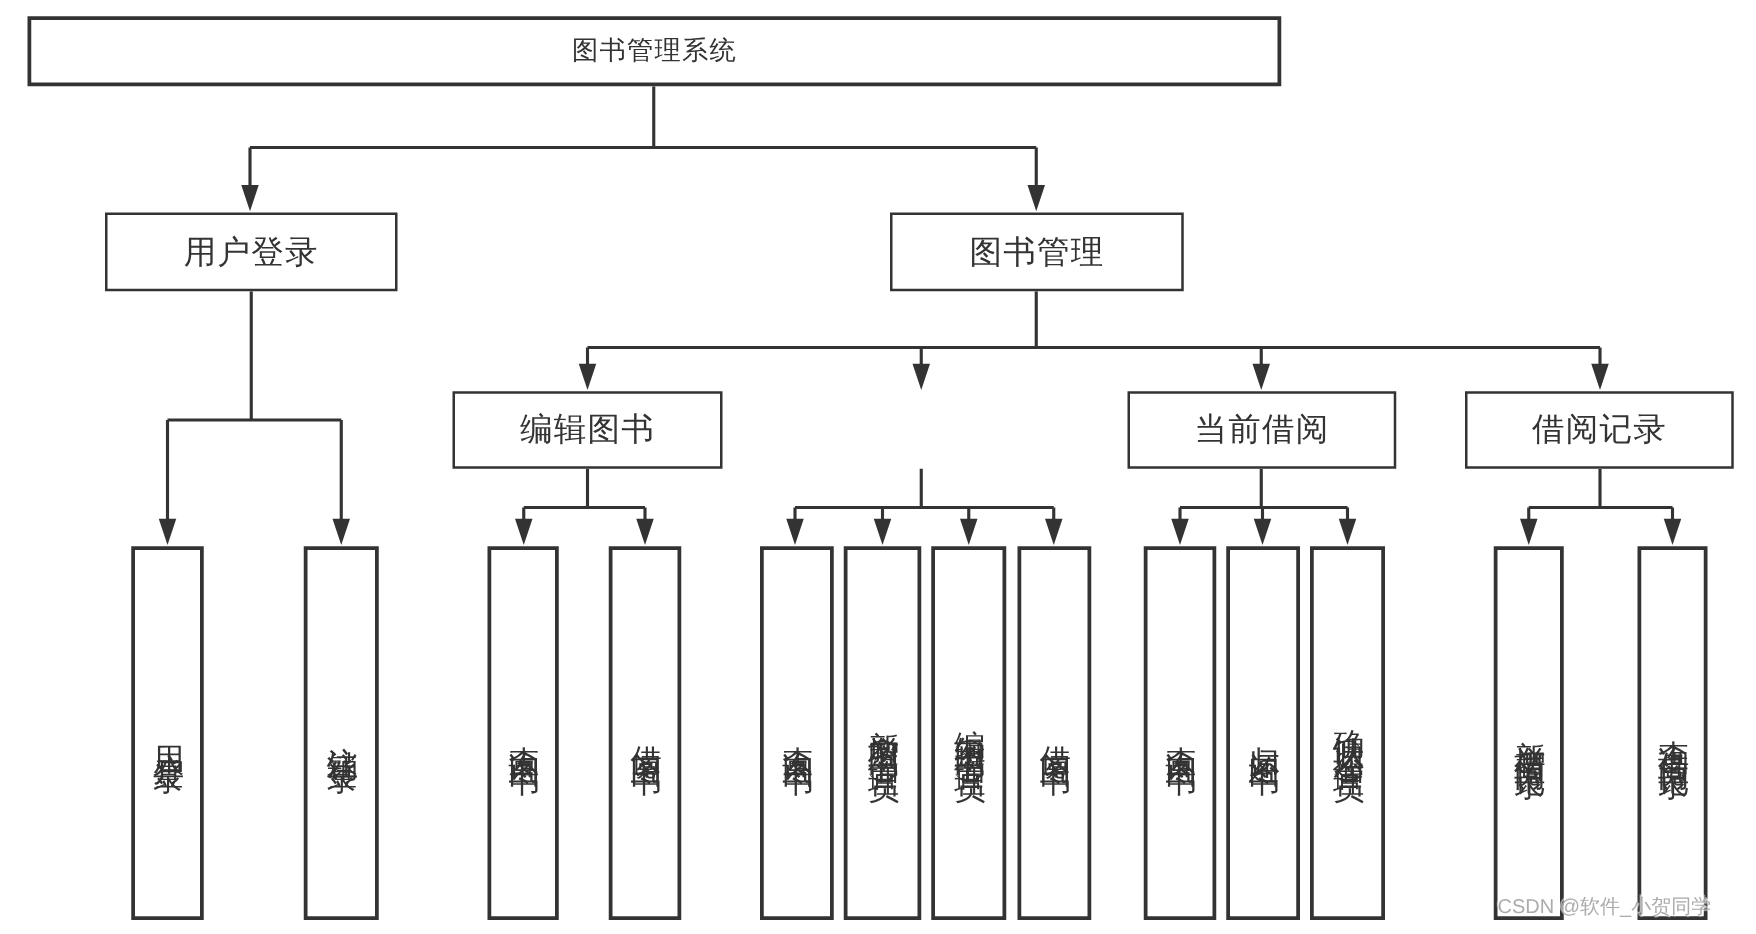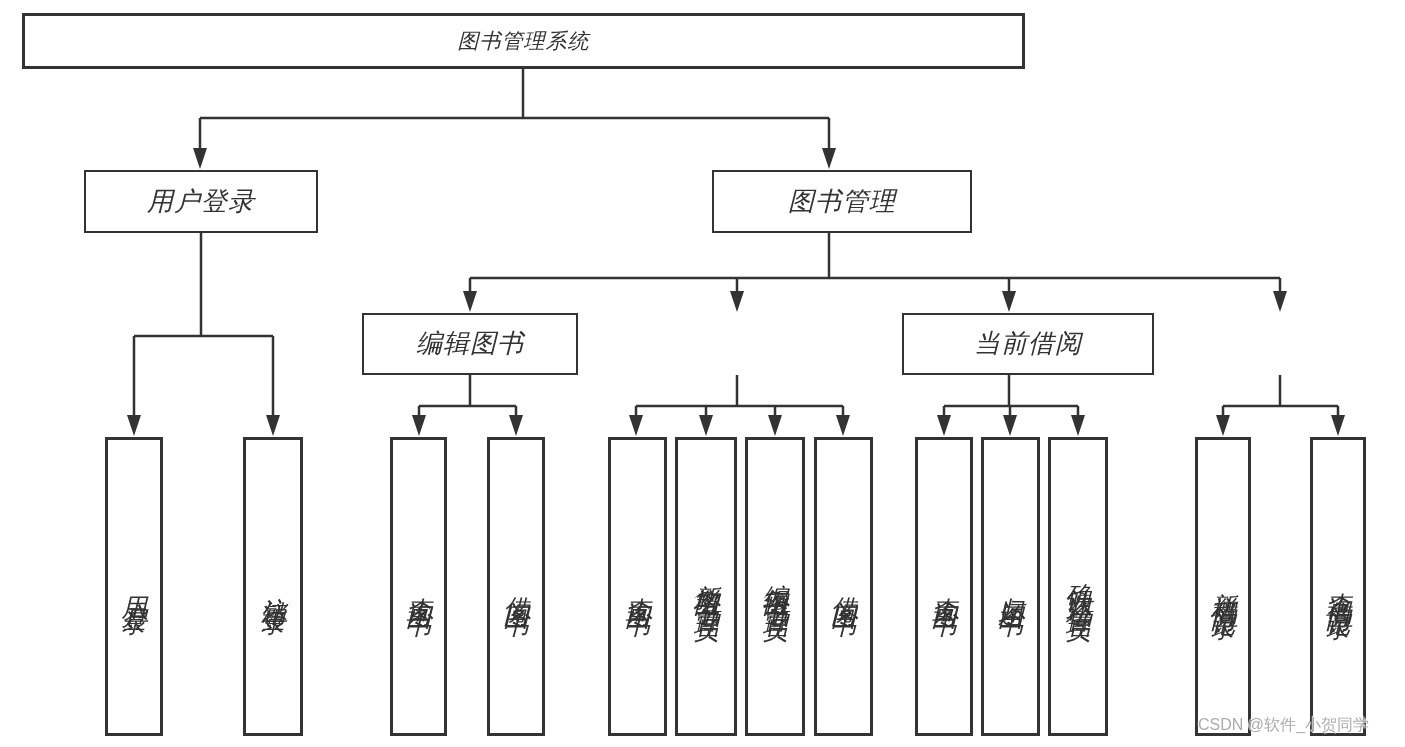--- a/index.html
+++ b/index.html
@@ -25,21 +25,20 @@
     position: absolute;
     box-sizing: border-box;
     border: 2.5px solid #333333;
     background: #ffffff;
     color: #333333;
     display: flex;
     align-items: center;
     justify-content: center;
     text-align: center;
     line-height: 1.15;
-    font-style: italic;
   }
   .box.root {
     border-width: 3px;
     font-size: 21px;
     letter-spacing: 1px;
   }
   .box.branch {
     font-size: 26px;
     letter-spacing: 1px;
   }
@@ -113,24 +112,25 @@
     <g>
       <path d="M1280 375 V406 M1223 406 H1338 M1223 406 V417 M1338 406 V417"></path>
       <polygon fill="#333333" stroke="none" points="1216,415 1230,415 1223,436"></polygon>
       <polygon fill="#333333" stroke="none" points="1331,415 1345,415 1338,436"></polygon>
     </g>
   </svg>
 
   <div class="box root" style="left:22px;top:13px;width:1003px;height:56px">图书管理系统</div>
 
   <div class="box branch" style="left:84px;top:170px;width:234px;height:63px">用户登录</div>
-  <div class="box branch" style="left:712px;top:170px;width:260px;height:63px">图书管理</div>
+  <div class="box branch" style="left:712px;top:170px;width:235px;height:63px">图书管理</div>
 
   <div class="box branch" style="left:362px;top:313px;width:216px;height:62px">编辑图书</div>
-  <div class="box branch" style="left:902px;top:313px;width:252px;height:62px">当前借阅</div>
+  <div class="box branch" style="left:902px;top:313px;width:215px;height:62px">当前借阅</div>
+  <div class="box branch" style="left:1172px;top:313px;width:215px;height:62px">借阅记录</div>
 
   <div class="box leaf" style="left:105px;top:437px;width:58px;height:299px">用户登录</div>
   <div class="box leaf" style="left:243px;top:437px;width:60px;height:299px">注销登录</div>
 
   <div class="box leaf" style="left:390px;top:437px;width:57px;height:299px">查询图书</div>
   <div class="box leaf" style="left:487px;top:437px;width:58px;height:299px">借阅图书</div>
 
   <div class="box leaf" style="left:608px;top:437px;width:59px;height:299px">查询图书</div>
   <div class="box leaf" style="left:675px;top:437px;width:62px;height:299px">新增图书（管理员）</div>
   <div class="box leaf" style="left:745px;top:437px;width:60px;height:299px">编辑图书（管理员）</div>

